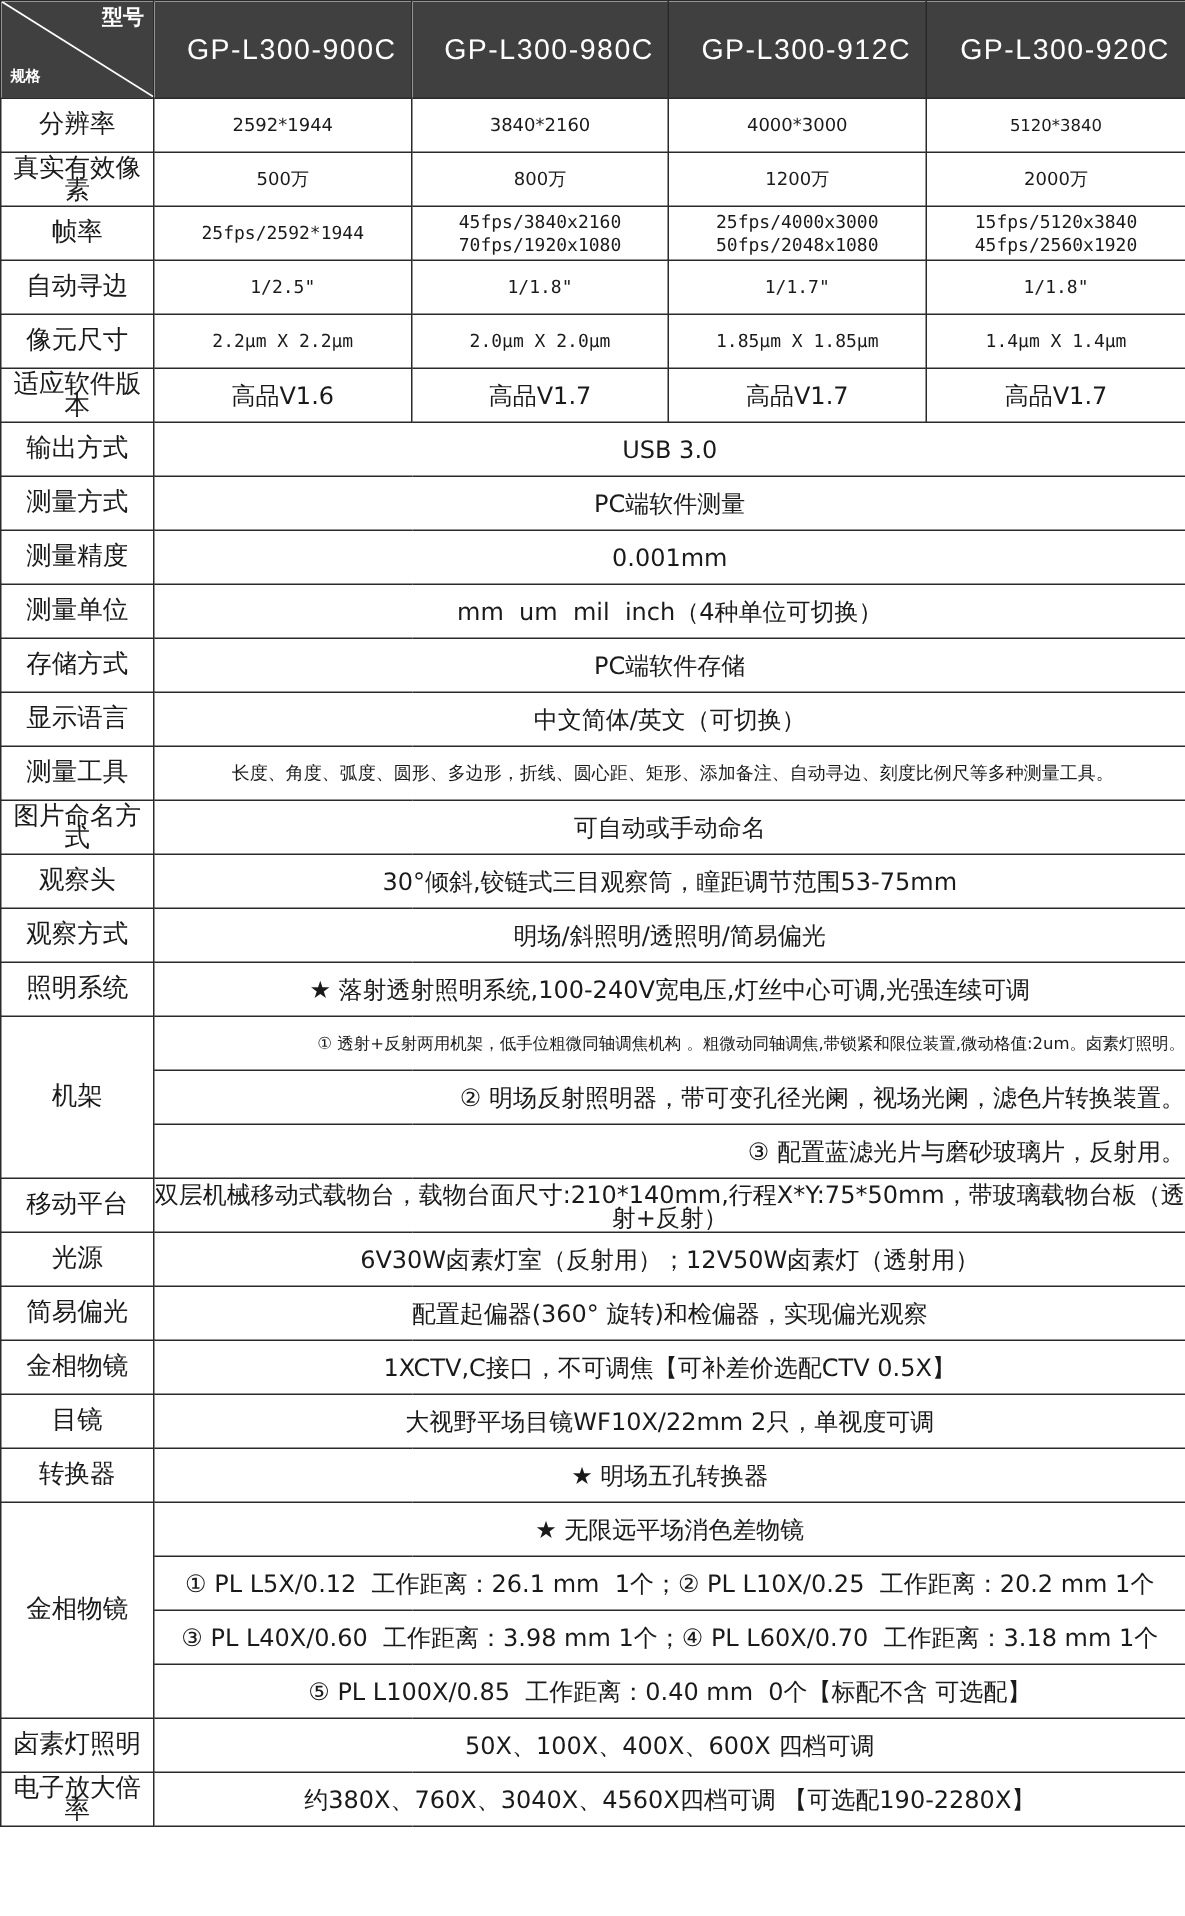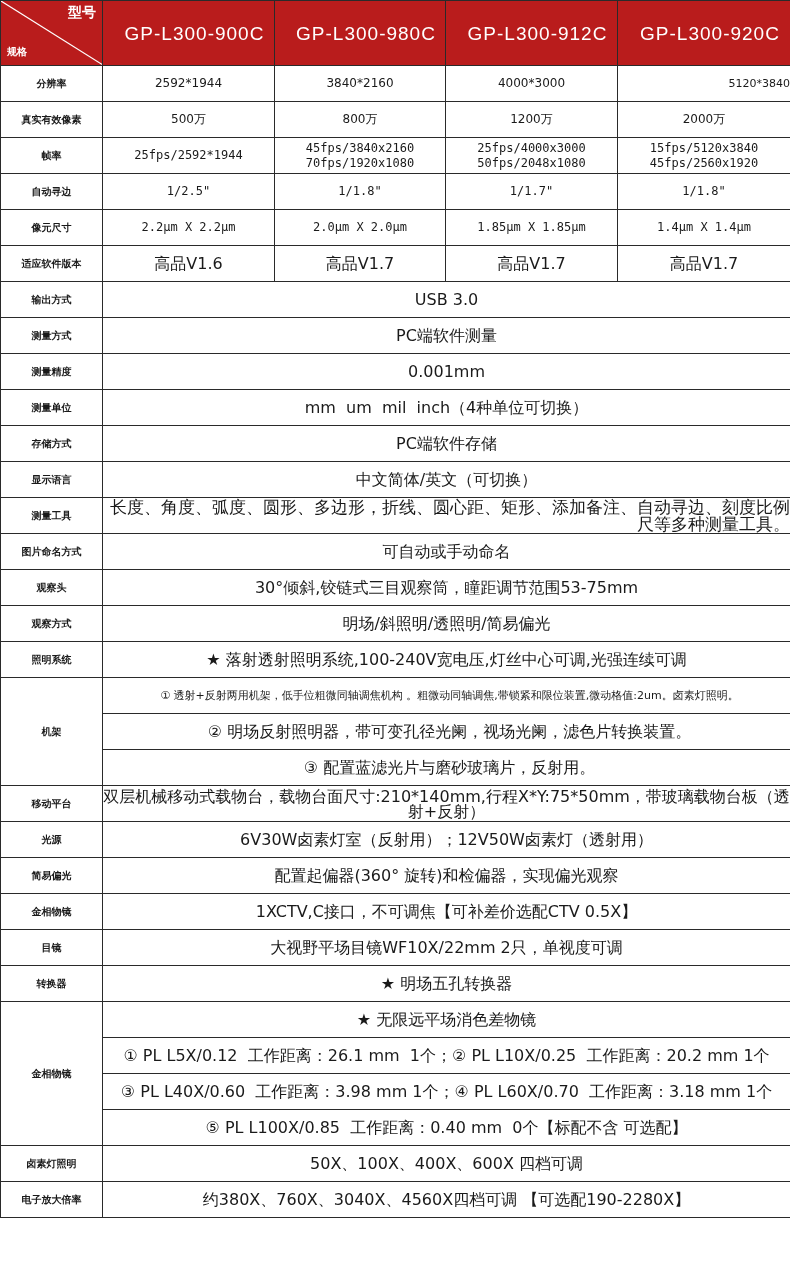--- a/index.html
+++ b/index.html
@@ -1,30 +1,30 @@
 <!DOCTYPE html>
 <html><head>
 <meta charset="utf-8">
 <style>
   html,body{margin:0;padding:0;background:#fff;}
   body{width:790px;height:1277px;overflow:hidden;font-family:"DejaVu Sans","Liberation Sans",sans-serif;color:#1a1a1a;}
   table{border-collapse:collapse;width:790px;table-layout:fixed;}
   td{border:1.5px solid #2a2a2a;text-align:center;vertical-align:middle;padding:0;font-size:12px;line-height:15px;overflow:hidden;}
-  .h{background:#b91c1c;color:#fff;height:64px;padding-left:12px;}
+  .h{background:#404040;color:#fff;height:64px;padding-left:12px;}
   .model{font-family:"Liberation Sans",sans-serif;font-size:19px;letter-spacing:1px;margin-left:28px;}
   .corner{position:relative;}
   .corner svg{position:absolute;left:0;top:0;}
   .corner .tr{position:absolute;right:6px;top:4px;font-size:14px;font-weight:bold;}
   .corner .bl{position:absolute;left:6px;bottom:6px;font-size:10px;font-weight:bold;}
-  .lab{font-size:10px;font-weight:bold;}
+  .lab{font-size:17px;}
   .r{height:36px;}
   .mono{font-family:"DejaVu Sans Mono","Liberation Mono",monospace;font-size:12px;}
-  .small{font-size:11px;text-align:right;}
-  .left{text-align:right;padding-left:4px;font-size:17px;line-height:17px;}
-  .frame-left{text-align:center;padding-left:6px;}
+  .small{font-size:11px;}
+  .left{text-align:center;padding-left:4px;font-size:12px;line-height:17px;}
+  .frame-left{text-align:right;padding-left:6px;}
   .fs13{font-size:16px;}
 </style>
 </head>
 <body>
 
 <table>
   <colgroup>
     <col style="width:102px">
       <col style="width:172px">
       <col style="width:171px">

